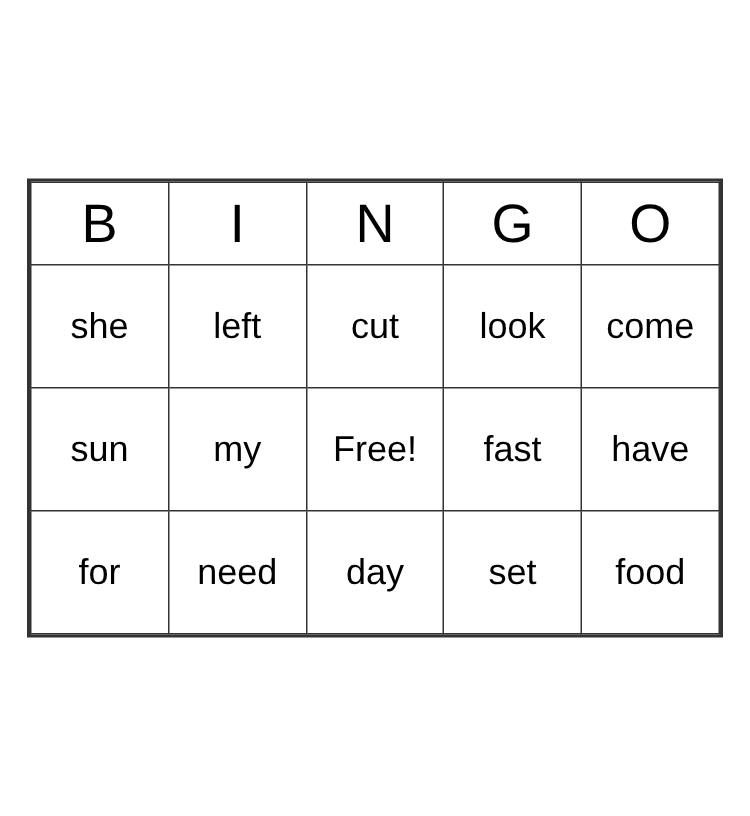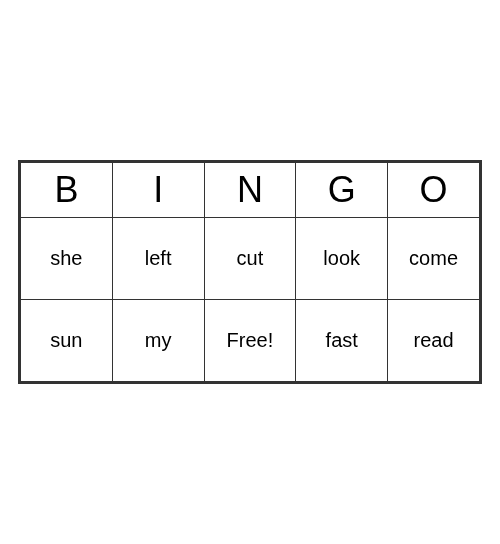--- a/index.html
+++ b/index.html
@@ -37,21 +37,21 @@
 
     .bingo-table th {
       font-size: 36px;
       font-weight: normal;
       padding: 6px 10px;
       width: 92px;
       height: 52px;
     }
 
     .bingo-table td {
-      font-size: 20px;
+      font-size: 24px;
       padding: 4px 6px;
       width: 92px;
       height: 82px;
     }
   </style>
 </head>
 <body>
 
 <div class="bingo-card">
   <table class="bingo-table">
@@ -70,17 +70,24 @@
           <td>left</td>
           <td>cut</td>
           <td>look</td>
           <td>come</td>
         </tr>
         <tr>
           <td>sun</td>
           <td>my</td>
           <td>Free!</td>
           <td>fast</td>
-          <td>read</td>
+          <td>have</td>
+        </tr>
+        <tr>
+          <td>for</td>
+          <td>need</td>
+          <td>day</td>
+          <td>set</td>
+          <td>food</td>
         </tr>
       </tbody>
   </table>
 </div>
 
 </body></html>

